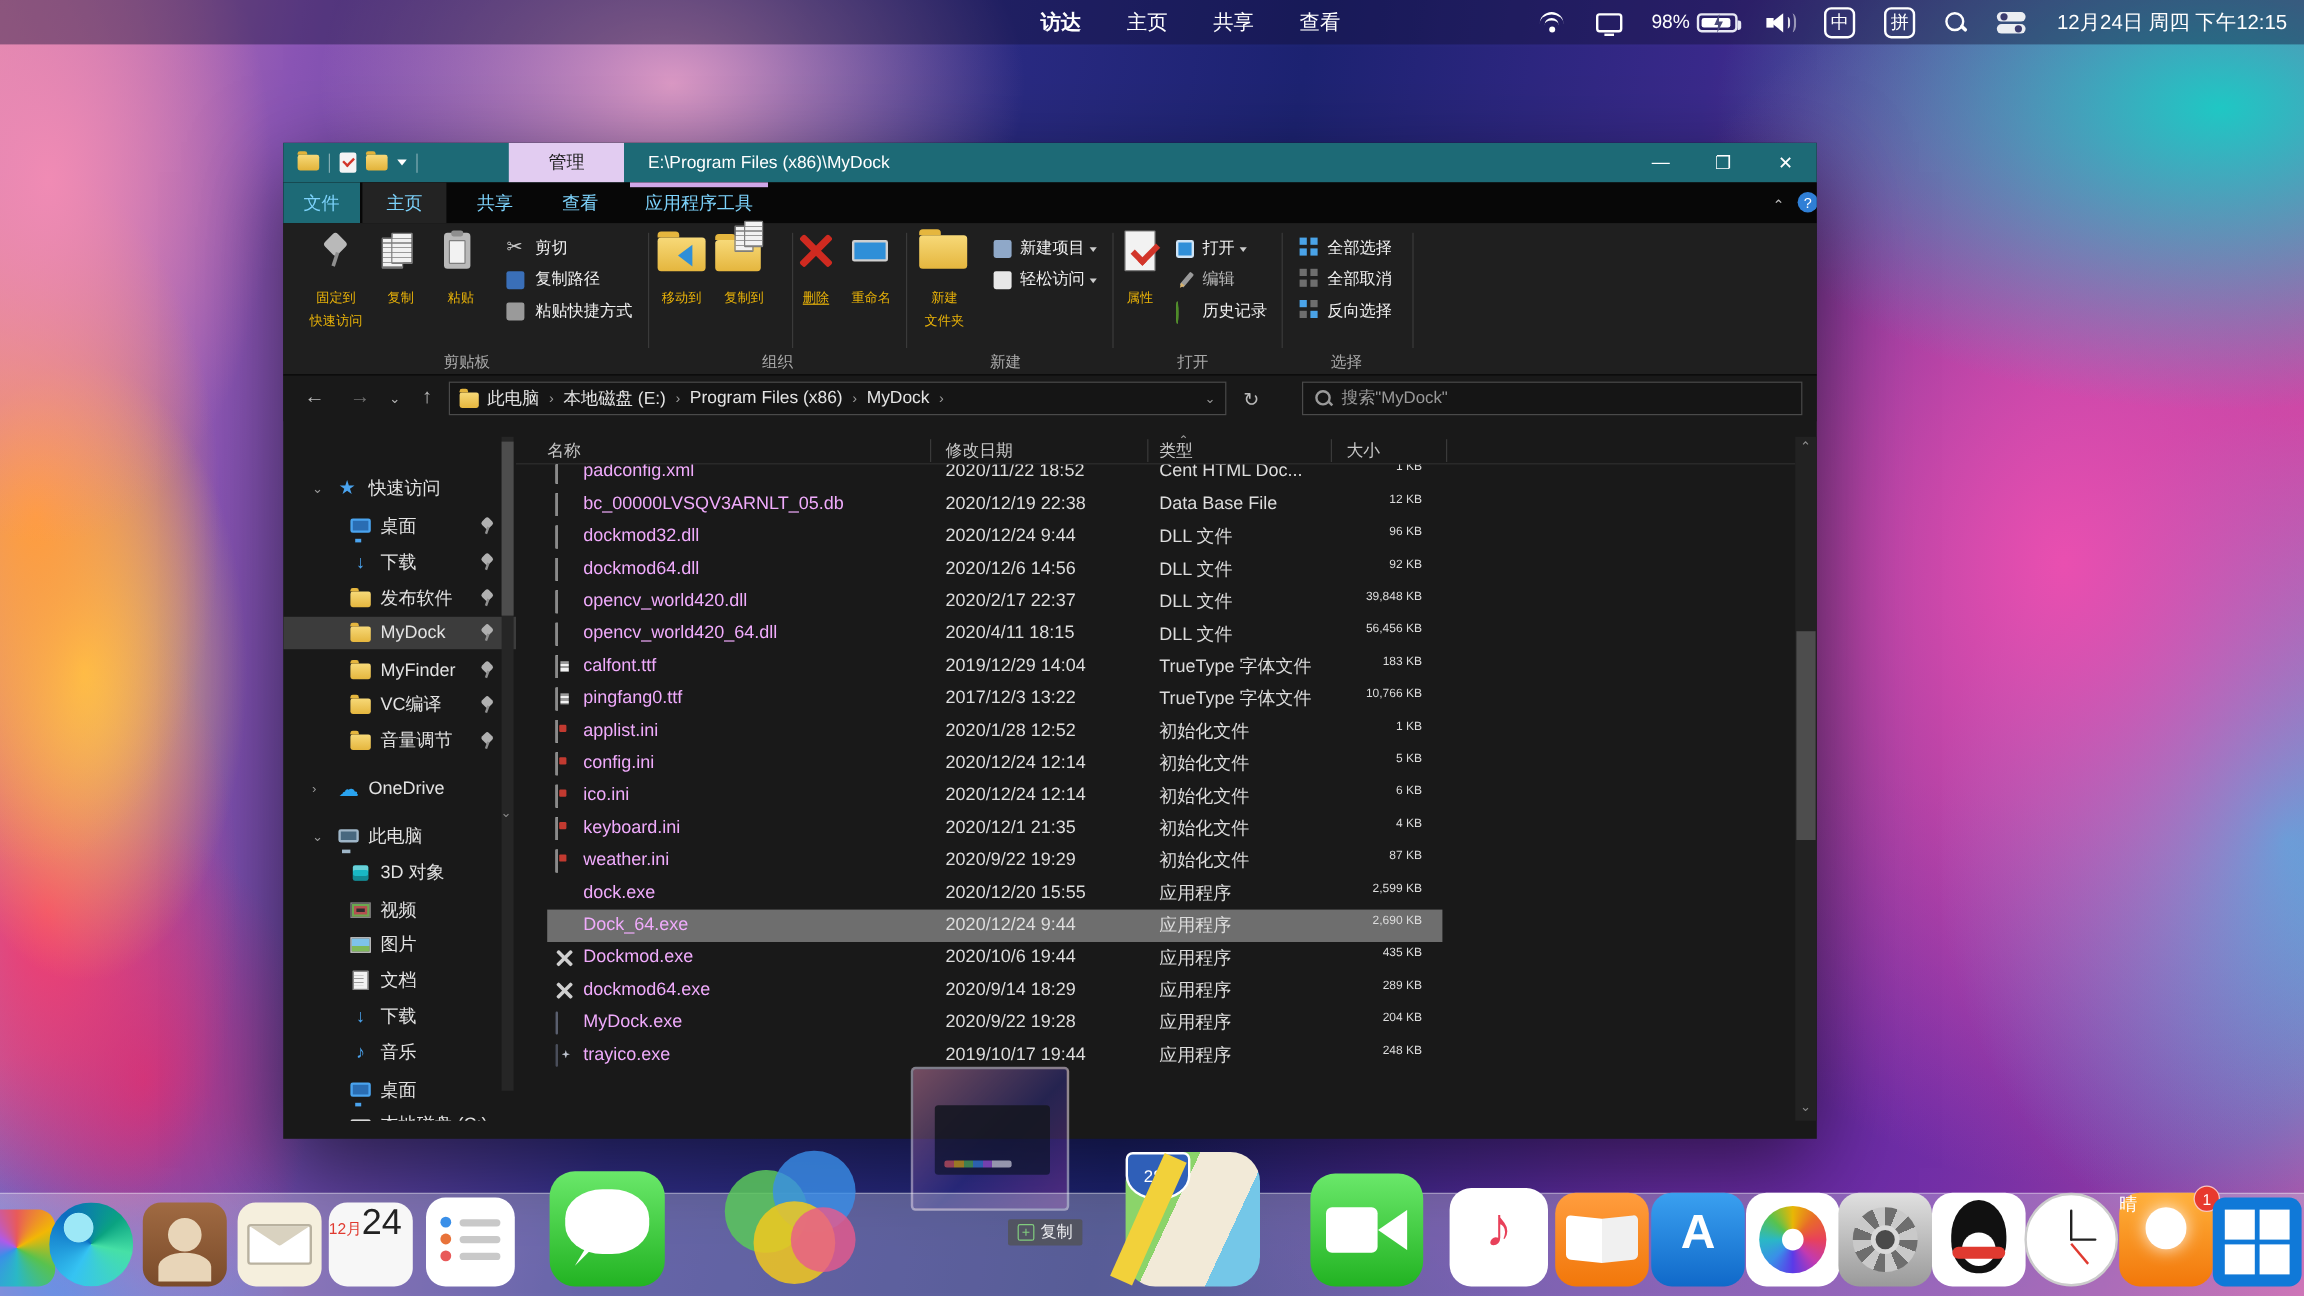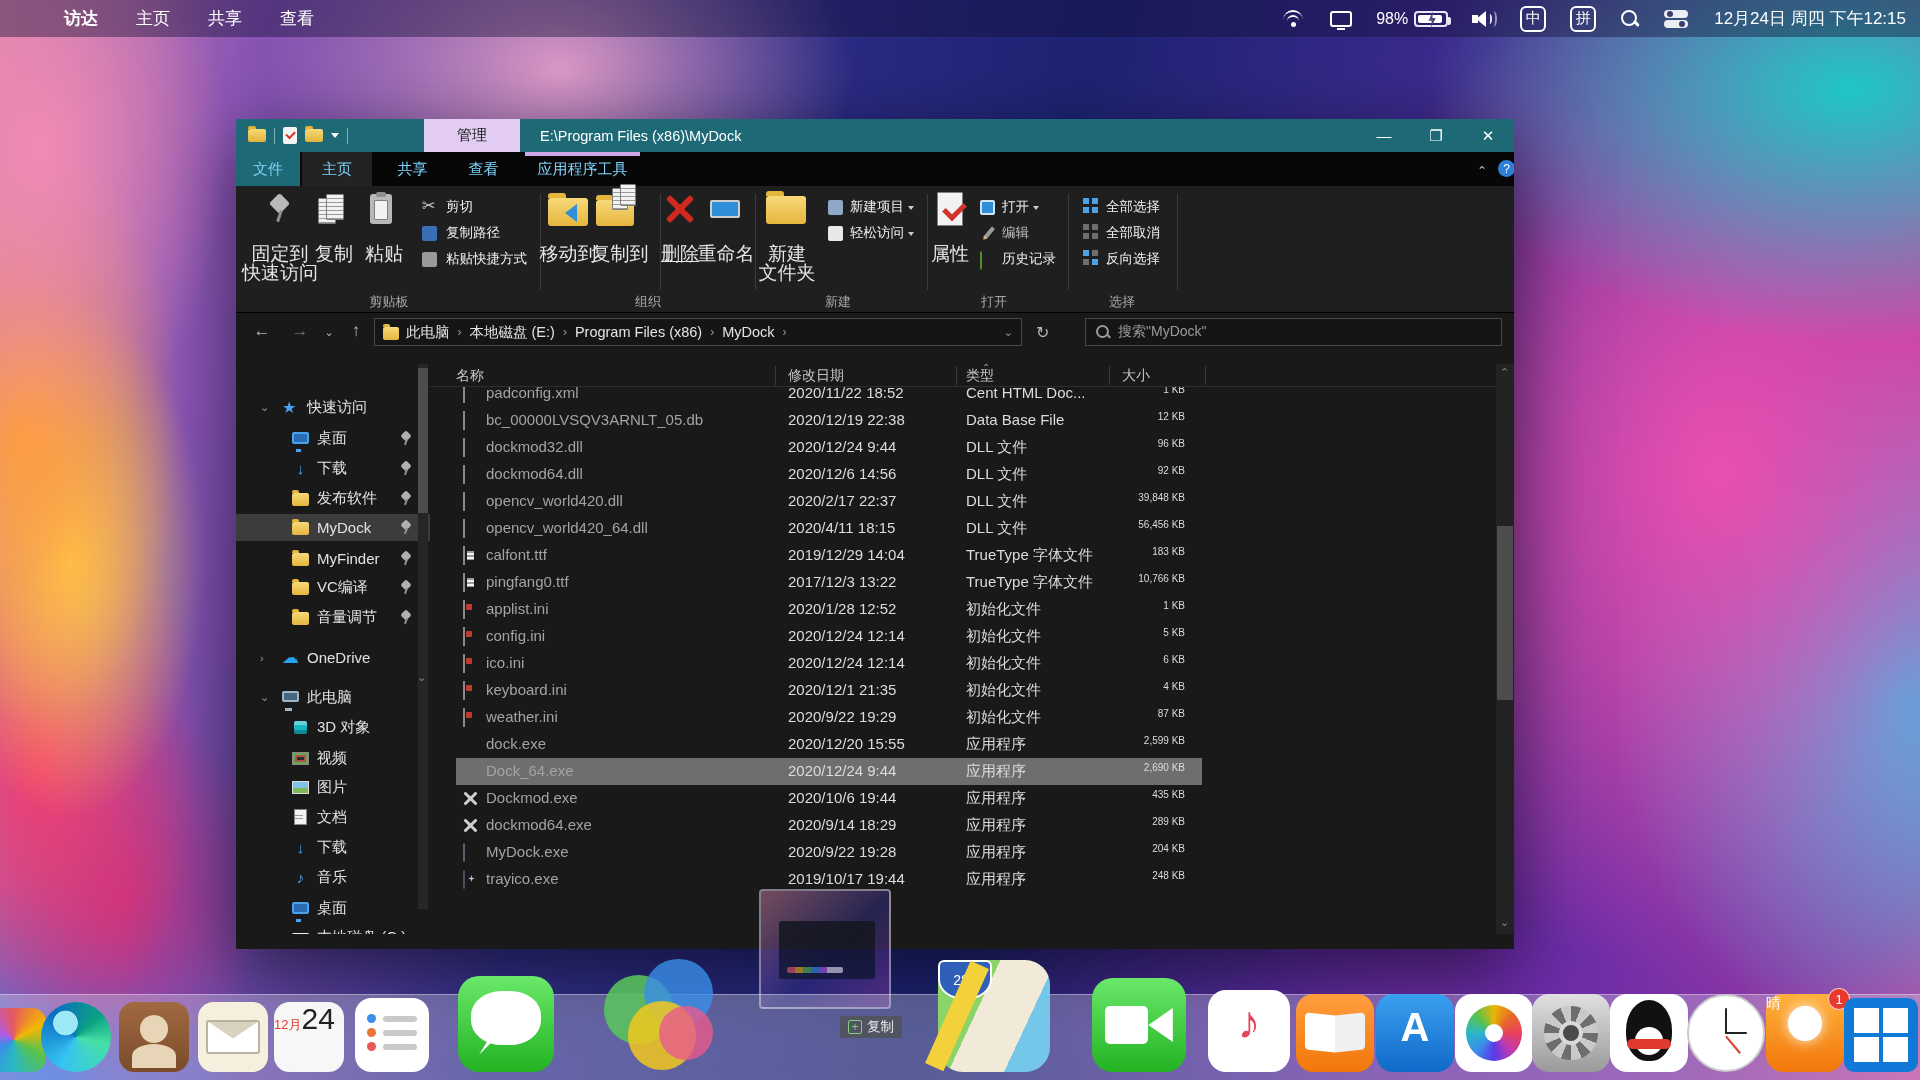--- a/index.html
+++ b/index.html
@@ -17,21 +17,21 @@
       radial-gradient(ellipse 200px 300px at 120px 900px, #c4317f, rgba(196,49,127,0) 70%),
       radial-gradient(ellipse 260px 260px at 60px 1060px, #2f6fe4, rgba(47,111,228,0) 72%),
       radial-gradient(ellipse 600px 360px at 1850px 90px, #1fc7c4, rgba(31,199,196,0) 70%),
       radial-gradient(ellipse 560px 720px at 1720px 470px, #e94fb0, rgba(233,79,176,0) 72%),
       radial-gradient(ellipse 430px 520px at 1905px 700px, #27c8ee, rgba(39,200,238,0) 68%),
       radial-gradient(ellipse 700px 420px at 1500px 960px, #6a2ba8, rgba(106,43,168,0) 75%),
       linear-gradient(100deg,#d886ae 0%, #8a55b5 12%, #33308d 32%, #1d2372 52%, #3a2a8b 68%, #8c3aa0 84%, #d24a9e 100%);}
 
   
   #menubar{position:absolute;left:0;top:0;width:1920px;height:37px;background:rgba(16,14,52,.42);
-    display:flex;align-items:center;color:#fff;font-size:17px;}
+    display:flex;align-items:center;color:#fff;font-size:17px;justify-content:center;}
   .mb-left{display:flex;align-items:center;gap:38px;padding-left:26px;}
   .mb-apple{font-size:19px;}
   .mb-app{font-weight:bold;}
   .mb-right{position:absolute;right:14px;top:0;height:37px;display:flex;align-items:center;gap:24px;}
   .mb-ico{position:relative;width:24px;height:24px;flex:0 0 auto;}
   .wifi-arc{position:absolute;border:2.5px solid #fff;border-bottom:none;border-left:none;border-right:none;border-radius:50%;}
   .mb-batt{display:flex;align-items:center;gap:6px;}
   .batt-body{position:relative;width:34px;height:16px;border:2px solid #e8e8f4;border-radius:4px;}
   .batt-fill{position:absolute;left:2px;top:2px;bottom:2px;width:24px;background:#fff;border-radius:2px;}
   .batt-tip{position:absolute;right:-5px;top:4px;width:3px;height:8px;background:#e8e8f4;border-radius:0 2px 2px 0;}
@@ -71,21 +71,21 @@
   
   #tabrow{position:absolute;left:0;top:33px;width:100%;height:34px;background:#070707;}
   .rtab{position:absolute;top:0;height:34px;display:flex;align-items:center;justify-content:center;color:#7dd3fc;font-size:15px;}
   .rtab-file{background:#1d6a76;}
   .rtab-sel{background:#232323;}
   .ctx-strip{position:absolute;top:0;height:4px;background:#cfa7e8;}
   .rib-chev{position:absolute;top:12px;color:#bbb;font-size:12px;}
   .help-dot{position:absolute;top:8px;width:17px;height:17px;border-radius:50%;background:#2f7fd6;color:#fff;font-size:12px;display:flex;align-items:center;justify-content:center;}
   
   #ribbon{position:absolute;left:0;top:67px;width:100%;height:127px;background:#1f1f1f;border-bottom:1px solid #000;}
-  .rb-lbl{position:absolute;color:#e5e5e5;font-size:19px;white-space:nowrap;transform:translateX(-50%);}
+  .rb-lbl{position:absolute;color:#eab308;font-size:11px;white-space:nowrap;transform:translateX(-50%);}
   .rb-lbl2{position:absolute;color:#f0f0f0;font-size:13.5px;white-space:nowrap;display:flex;align-items:center;gap:4px;}
   .rb-chev{width:0;height:0;border:3.5px solid transparent;border-top:4.5px solid #ccc;margin-top:4px;}
   .rb-sep{position:absolute;top:8px;height:96px;width:1px;background:#3a3a3a;}
   .grp-lbl{position:absolute;top:107px;color:#a9a9a9;font-size:13px;transform:translateX(-50%);}
   
   .ic{position:absolute;}
   .pin-head{position:absolute;left:6px;top:2px;width:15px;height:15px;background:#b9b9b9;border-radius:3px;transform:rotate(45deg);}
   .pin-stick{position:absolute;left:12px;top:16px;width:2.5px;height:12px;background:#8f8f8f;transform:rotate(18deg);}
   .pg{position:absolute;background:#f2f2f2;border:1px solid #7e7e7e;border-radius:1px;}
   .pg-lines{background:repeating-linear-gradient(#f2f2f2 0 3px,#9a9a9a 3px 4px);}
@@ -168,21 +168,21 @@
   #cols{position:absolute;left:194px;top:245px;width:1066px;height:23px;background:#191919;border-bottom:1px solid #2e2e2e;color:#c6c6c6;font-size:14px;}
   .col-h{position:absolute;top:3px;}
   .col-div{position:absolute;top:2px;width:1px;height:19px;background:#3a3a3a;}
   .sort-up{position:absolute;top:-2px;color:#9a9a9a;font-size:10px;}
   
   #rows{position:absolute;left:194px;top:268px;width:1066px;height:547px;overflow:hidden;}
   .frow{position:relative;width:100%;height:27px;}
   .frow-bg{position:absolute;left:26px;top:0;width:746px;height:27px;}
   .frow.sel .frow-bg{background:#6e6e6e;}
   .f-ic{position:absolute;left:32px;top:5px;width:17px;height:17px;}
-  .f-name{position:absolute;left:56px;top:4px;color:#a3a3a3;font-size:15px;white-space:nowrap;}
+  .f-name{position:absolute;left:56px;top:4px;color:#f0abfc;font-size:15px;white-space:nowrap;}
   .f-date{position:absolute;left:358px;top:4px;color:#dcdcdc;font-size:15px;white-space:nowrap;}
   .f-type{position:absolute;left:536px;top:4px;color:#dcdcdc;font-size:15px;white-space:nowrap;}
   .f-size{position:absolute;left:640px;top:4px;width:115px;text-align:right;color:#dcdcdc;font-size:10px;white-space:nowrap;}
   .fi{position:relative;width:17px;height:17px;}
   .fi-page{background:#f2f2f2;border:1px solid #8a8a8a;width:14px;height:17px;margin-left:1px;}
   .fi-db{background:#e8e8e8;border:1px solid #8a8a8a;width:14px;height:17px;margin-left:1px;box-shadow:inset 0 0 0 3px #e8e8e8, inset 0 0 0 4px #58b8b0;}
   .fi-img{background:linear-gradient(135deg,#68b7e8 50%,#7fb95a 50%);border:1px solid #ccc;width:17px;height:13px;margin-top:2px;}
   .fi-font{background:#f2f2f2;border:1px solid #8a8a8a;width:14px;height:17px;margin-left:1px;}
   .fi-font::after{content:"";position:absolute;left:3px;top:4px;width:7px;height:9px;background:repeating-linear-gradient(#9a9a9a 0 2px,#f2f2f2 2px 4px);}
   .fi-ini{background:#f2f2f2;border:1px solid #8a8a8a;width:14px;height:17px;margin-left:1px;}

